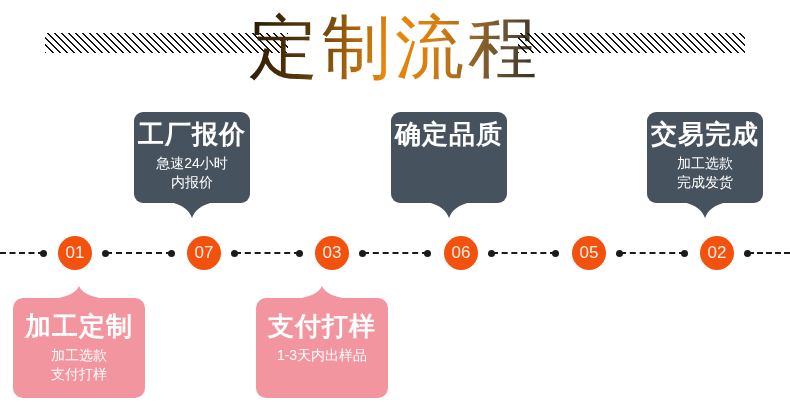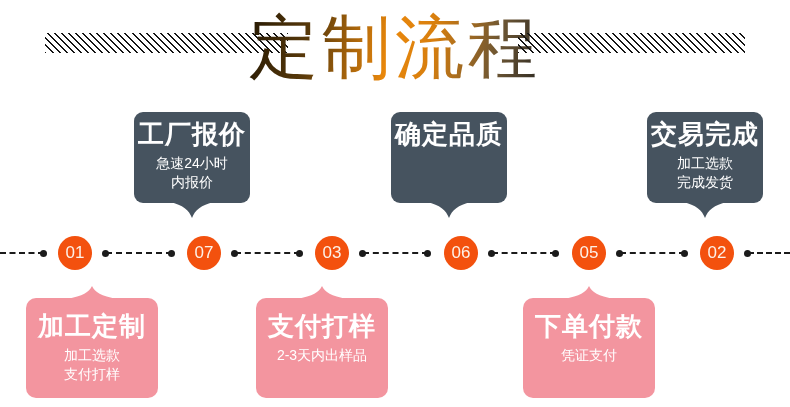--- a/index.html
+++ b/index.html
@@ -144,46 +144,36 @@
     <div class="bubble-title">交易完成</div>
     <div class="bubble-sub">
       <div>加工选款</div>
       <div>完成发货</div>
     </div>
     <svg class="tail tail-down" width="44" height="16" viewBox="0 0 44 16">
         <path d="M0,0 C13,3 19,8 22,16 C25,8 31,3 44,0 Z" fill="currentColor"></path>
       </svg>
   </div>
 
-  <div class="bubble bubble-pink" style="left:26px">
+  <div class="bubble bubble-pink" style="left:13px">
     <svg class="tail tail-up" width="50" height="13" viewBox="0 0 50 13">
         <path d="M0,13 C16,10 22,6 25,0 C28,6 34,10 50,13 Z" fill="currentColor"></path>
       </svg>
     <div class="bubble-title">加工定制</div>
     <div class="bubble-sub">
       <div>加工选款</div>
       <div>支付打样</div>
     </div>
   </div>
 
   <div class="bubble bubble-pink" style="left:256px">
     <svg class="tail tail-up" width="50" height="13" viewBox="0 0 50 13">
         <path d="M0,13 C16,10 22,6 25,0 C28,6 34,10 50,13 Z" fill="currentColor"></path>
       </svg>
     <div class="bubble-title">支付打样</div>
     <div class="bubble-sub">
-      <div>2-3天内出样品</div>
+      <div>1-3天内出样品</div>
       <div></div>
     </div>
   </div>
 
-  <div class="bubble bubble-pink" style="left:523px">
-    <svg class="tail tail-up" width="50" height="13" viewBox="0 0 50 13">
-        <path d="M0,13 C16,10 22,6 25,0 C28,6 34,10 50,13 Z" fill="currentColor"></path>
-      </svg>
-    <div class="bubble-title">下单付款</div>
-    <div class="bubble-sub">
-      <div>凭证支付</div>
-      <div></div>
-    </div>
-  </div>
 
 </div>
 
 </body></html>

